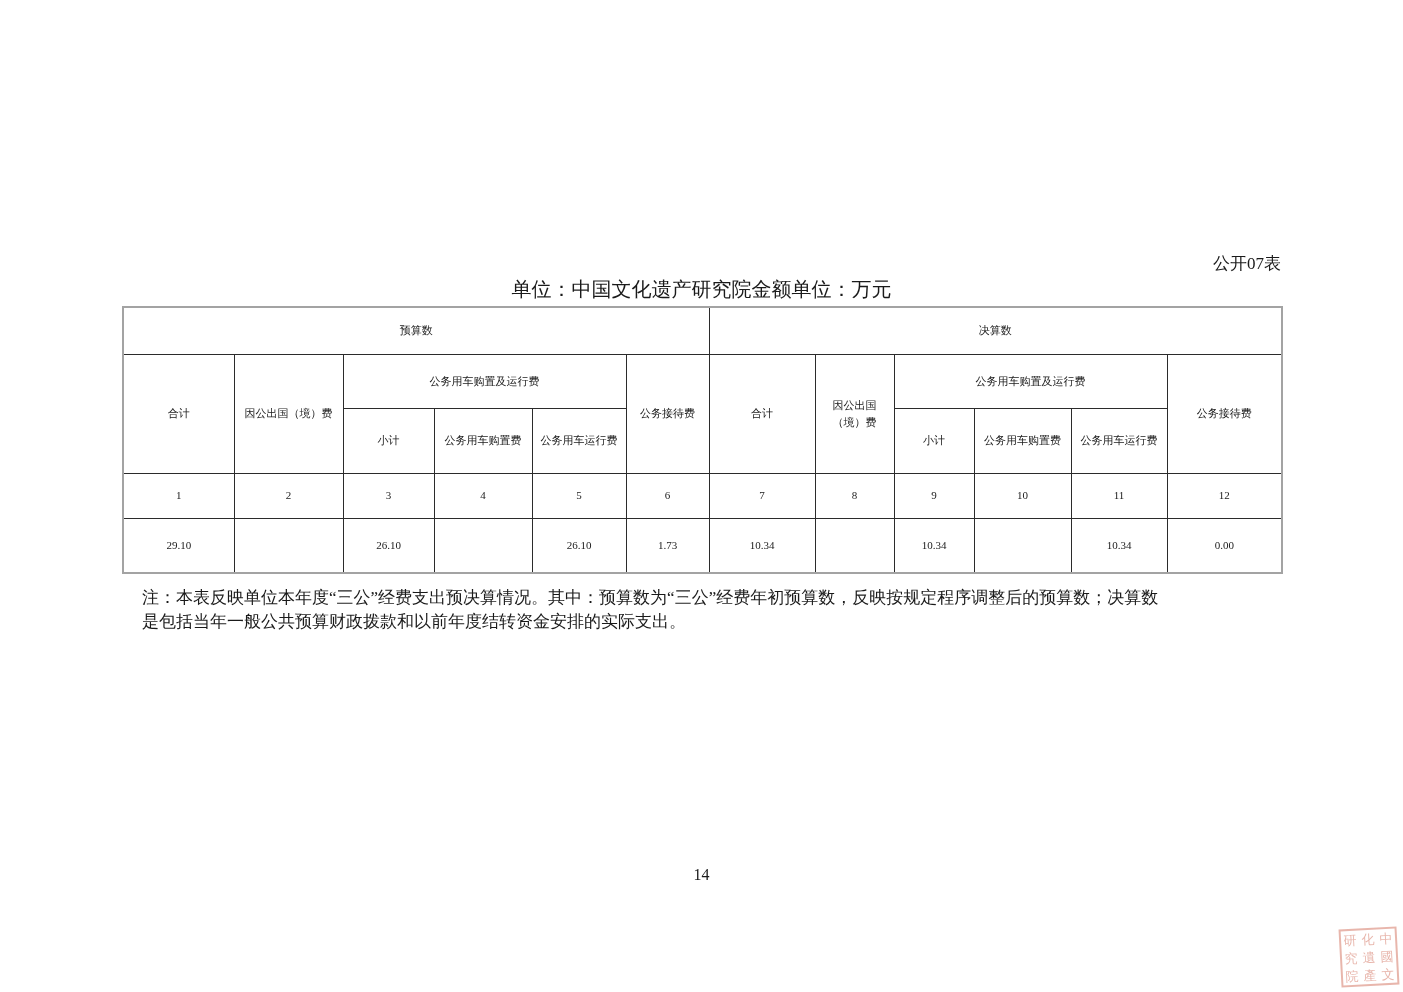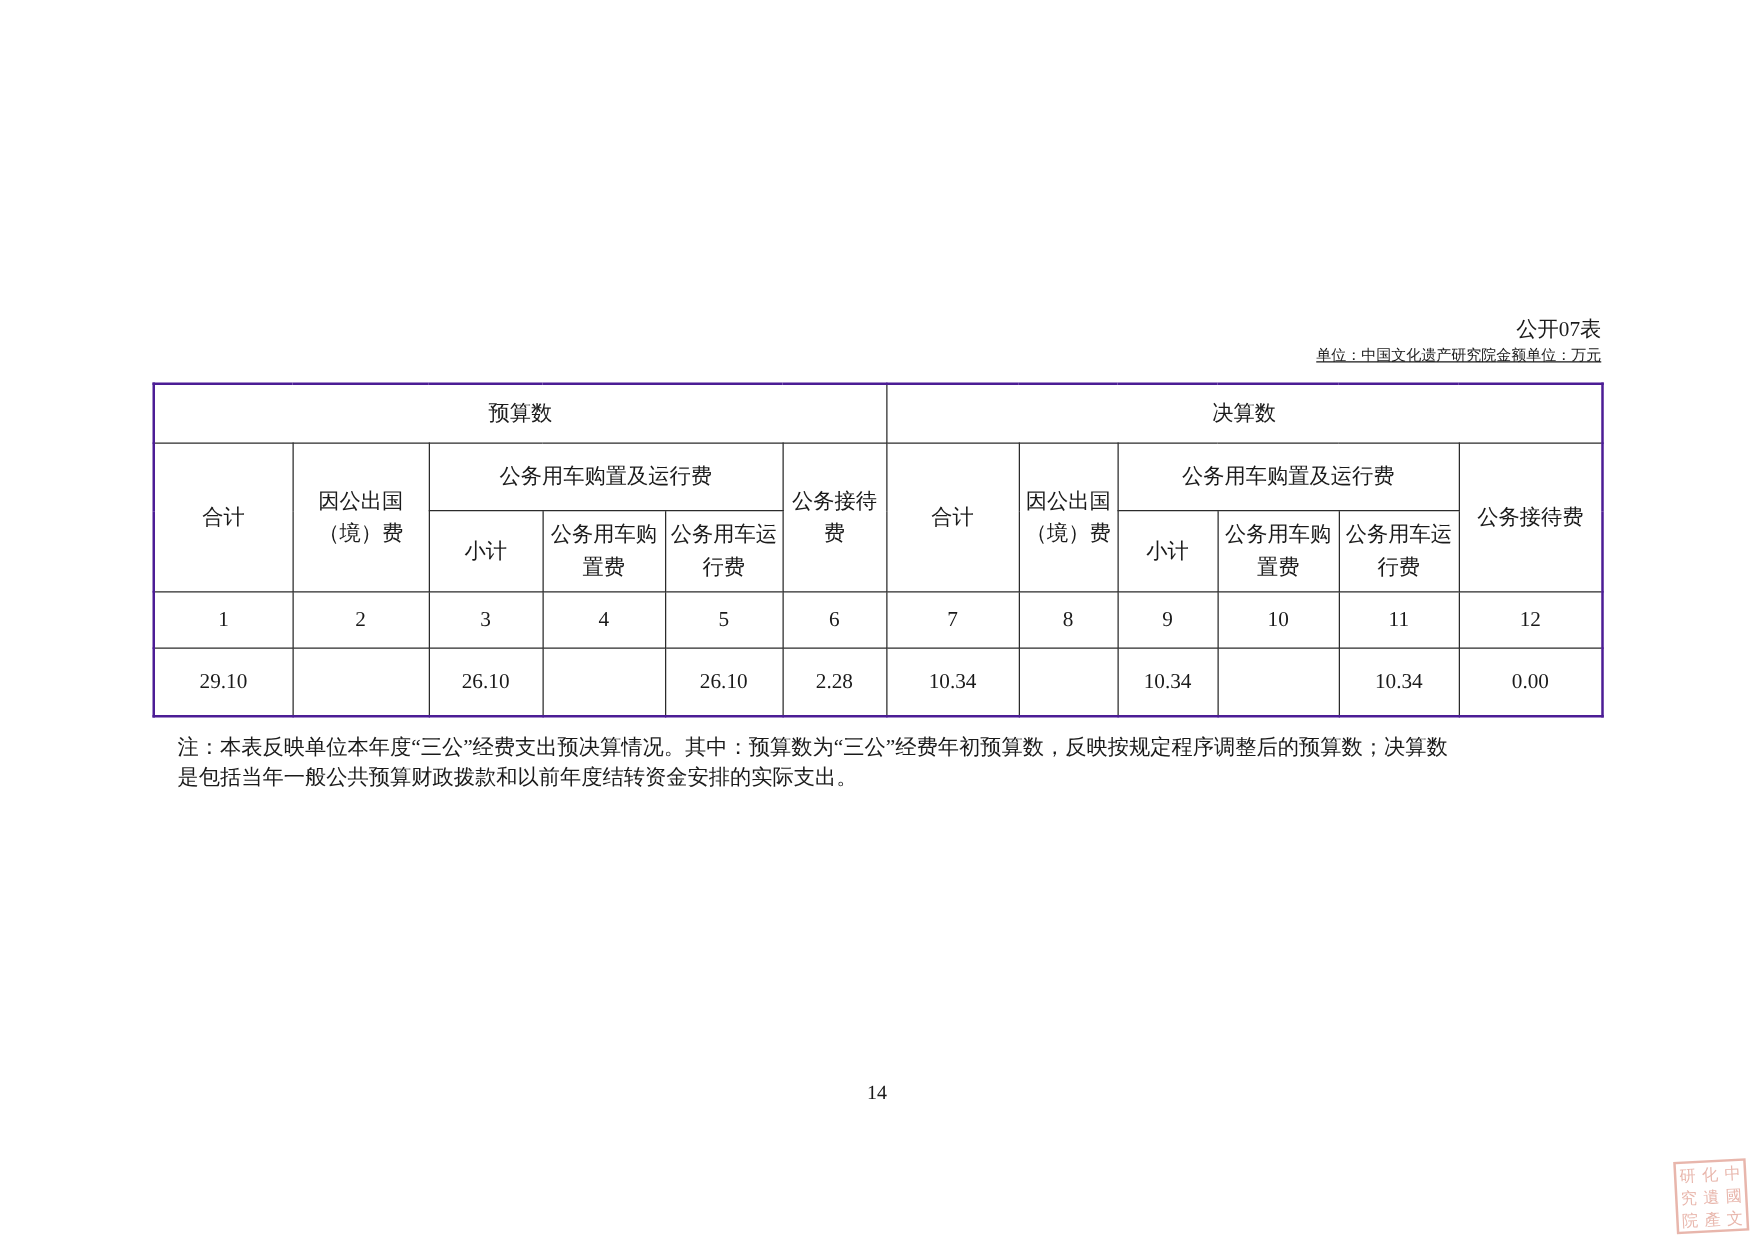--- a/index.html
+++ b/index.html
@@ -12,28 +12,28 @@
 
   .doc-title{
     position:absolute;top:207px;left:0;width:100%;
     text-align:center;font-size:24px;font-weight:bold;letter-spacing:1px;
   }
   .form-number{
     position:absolute;top:252px;right:122px;font-size:17px;
   }
   .meta-row{
     position:absolute;top:276px;left:122px;right:122px;
-    display:flex;justify-content:flex-end;font-size:12px;text-decoration:underline;
+    display:flex;justify-content:center;font-size:20px;
   }
 
   table.budget-table{
     position:absolute;left:122px;top:306px;width:1159px;
     border-collapse:collapse;table-layout:fixed;
-    border:2px solid #4c1d95;
-    font-size:17px;
+    border:2px solid #a3a3a3;
+    font-size:11px;
   }
   table.budget-table td{
     border:1px solid #2b2b2b;
     text-align:center;vertical-align:middle;
     padding:0 4px;line-height:1.55;
     overflow:hidden;
   }
   td.sec-head{height:46px;}
   td.grp-head{height:53px;margin-left:44px;}
   td.sub-head{height:64px;}
@@ -128,21 +128,21 @@
         <td class="num-row">10</td>
         <td class="num-row">11</td>
         <td class="num-row">12</td>
       </tr>
       <tr>
         <td class="val-row">29.10</td>
         <td class="val-row"></td>
         <td class="val-row">26.10</td>
         <td class="val-row"></td>
         <td class="val-row">26.10</td>
-        <td class="val-row">2.28</td>
+        <td class="val-row">1.73</td>
         <td class="val-row">10.34</td>
         <td class="val-row"></td>
         <td class="val-row">10.34</td>
         <td class="val-row"></td>
         <td class="val-row">10.34</td>
         <td class="val-row">0.00</td>
       </tr>
     </tbody>
   </table>
 

